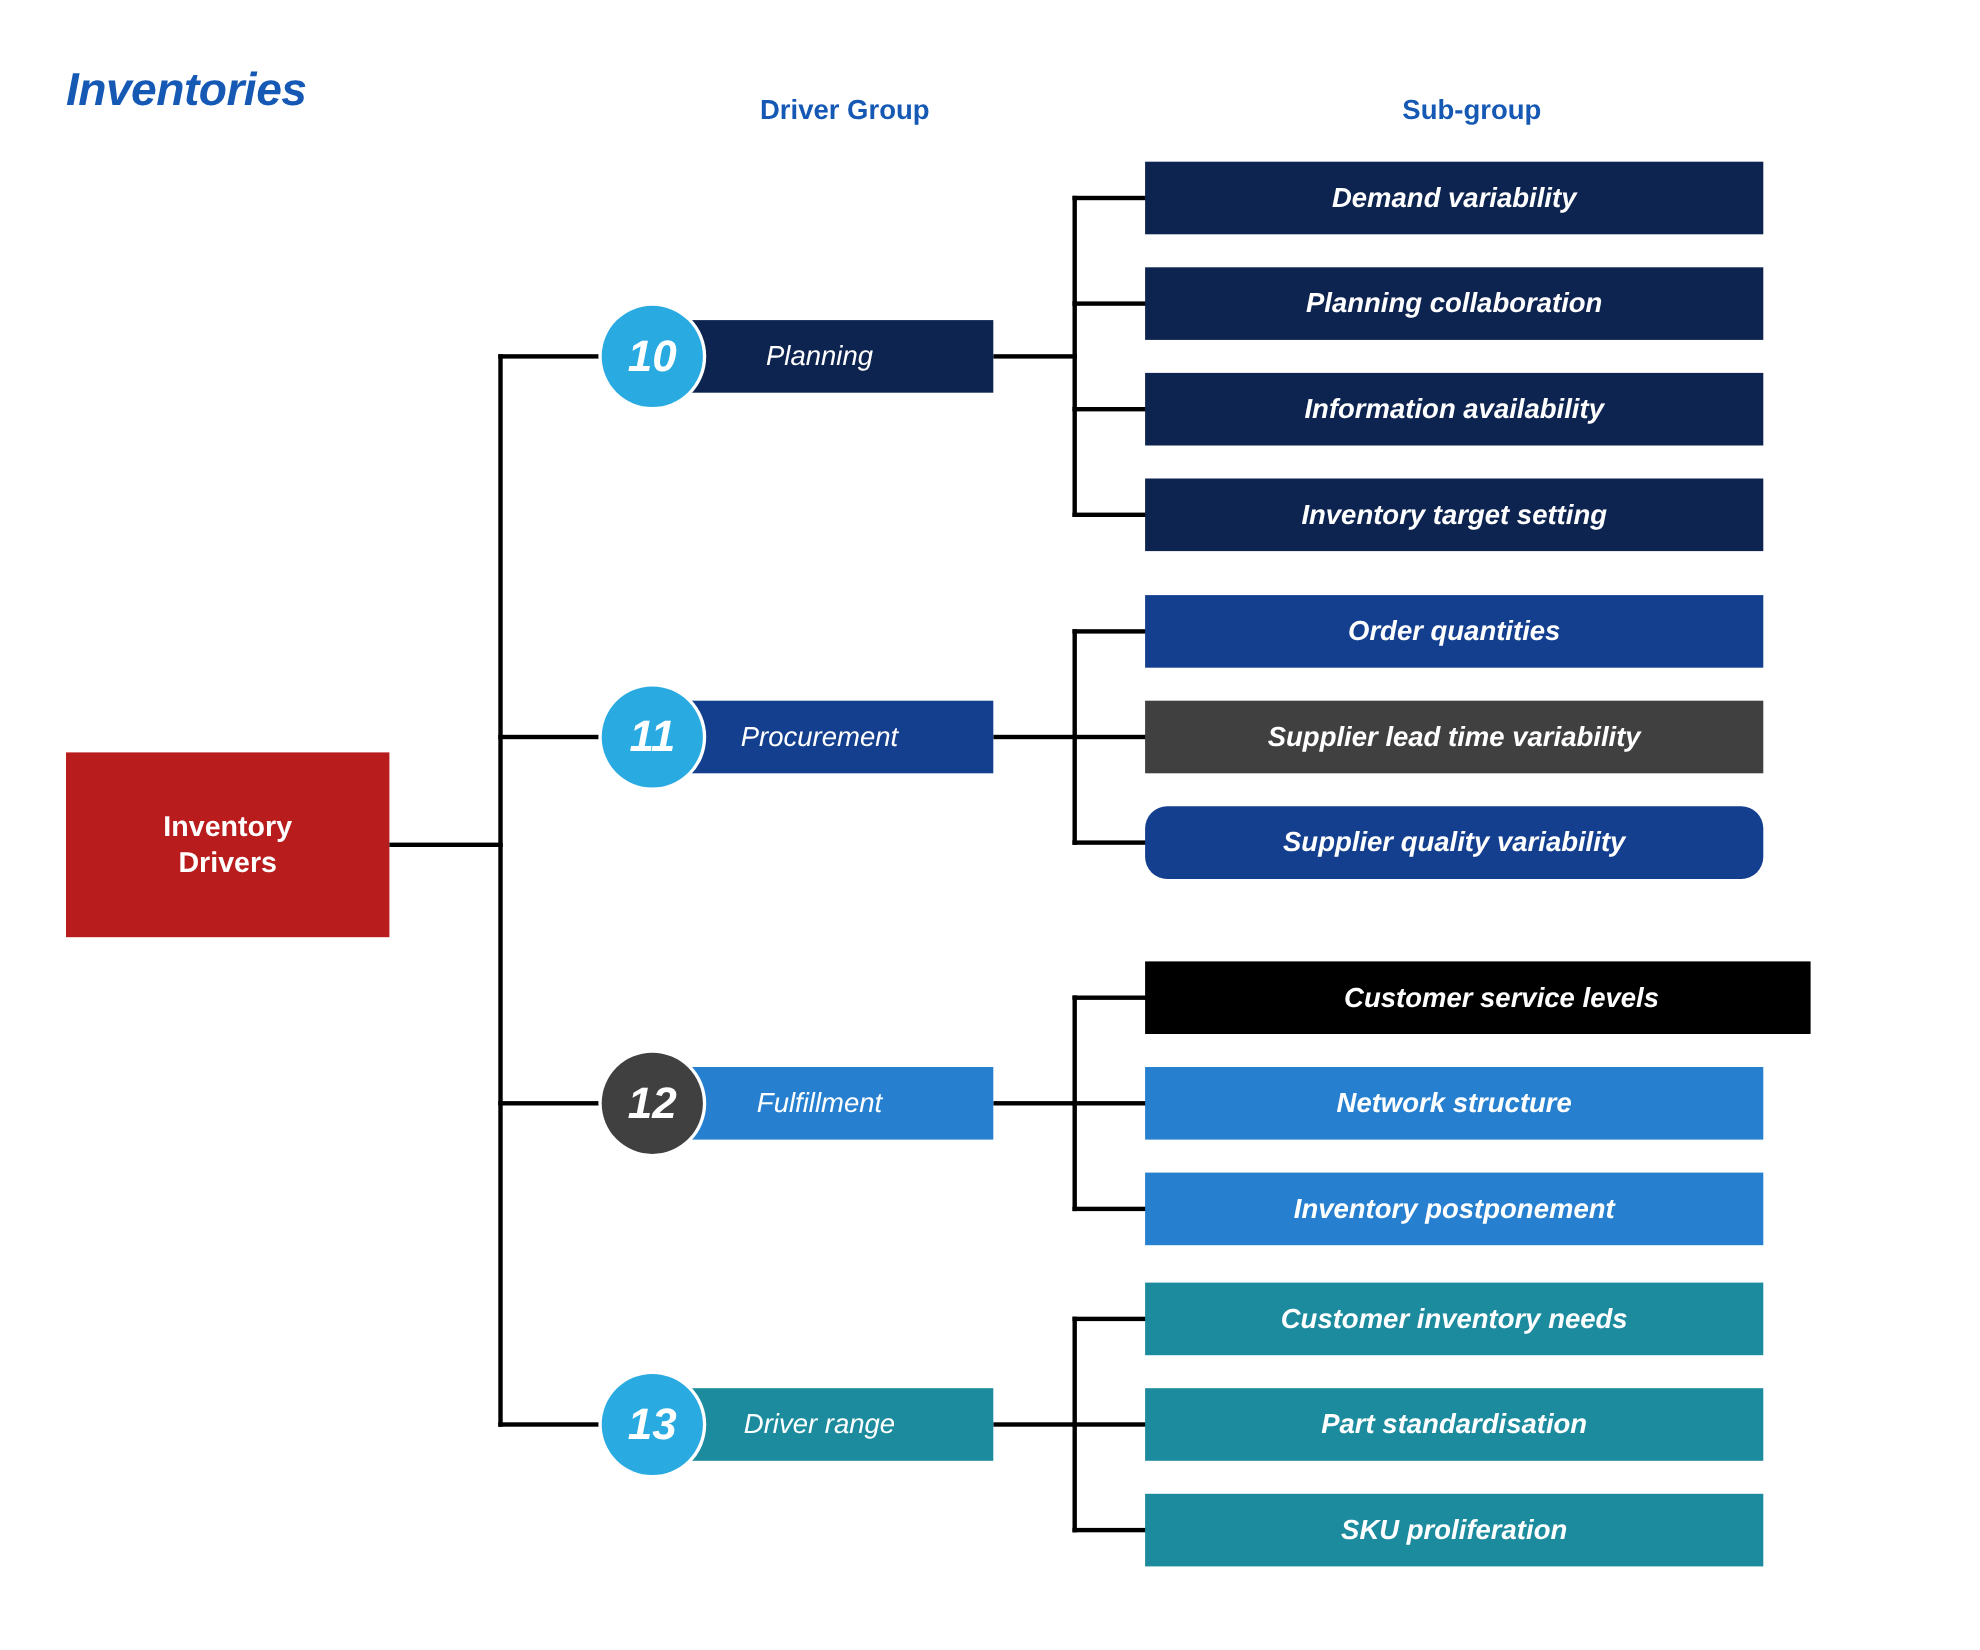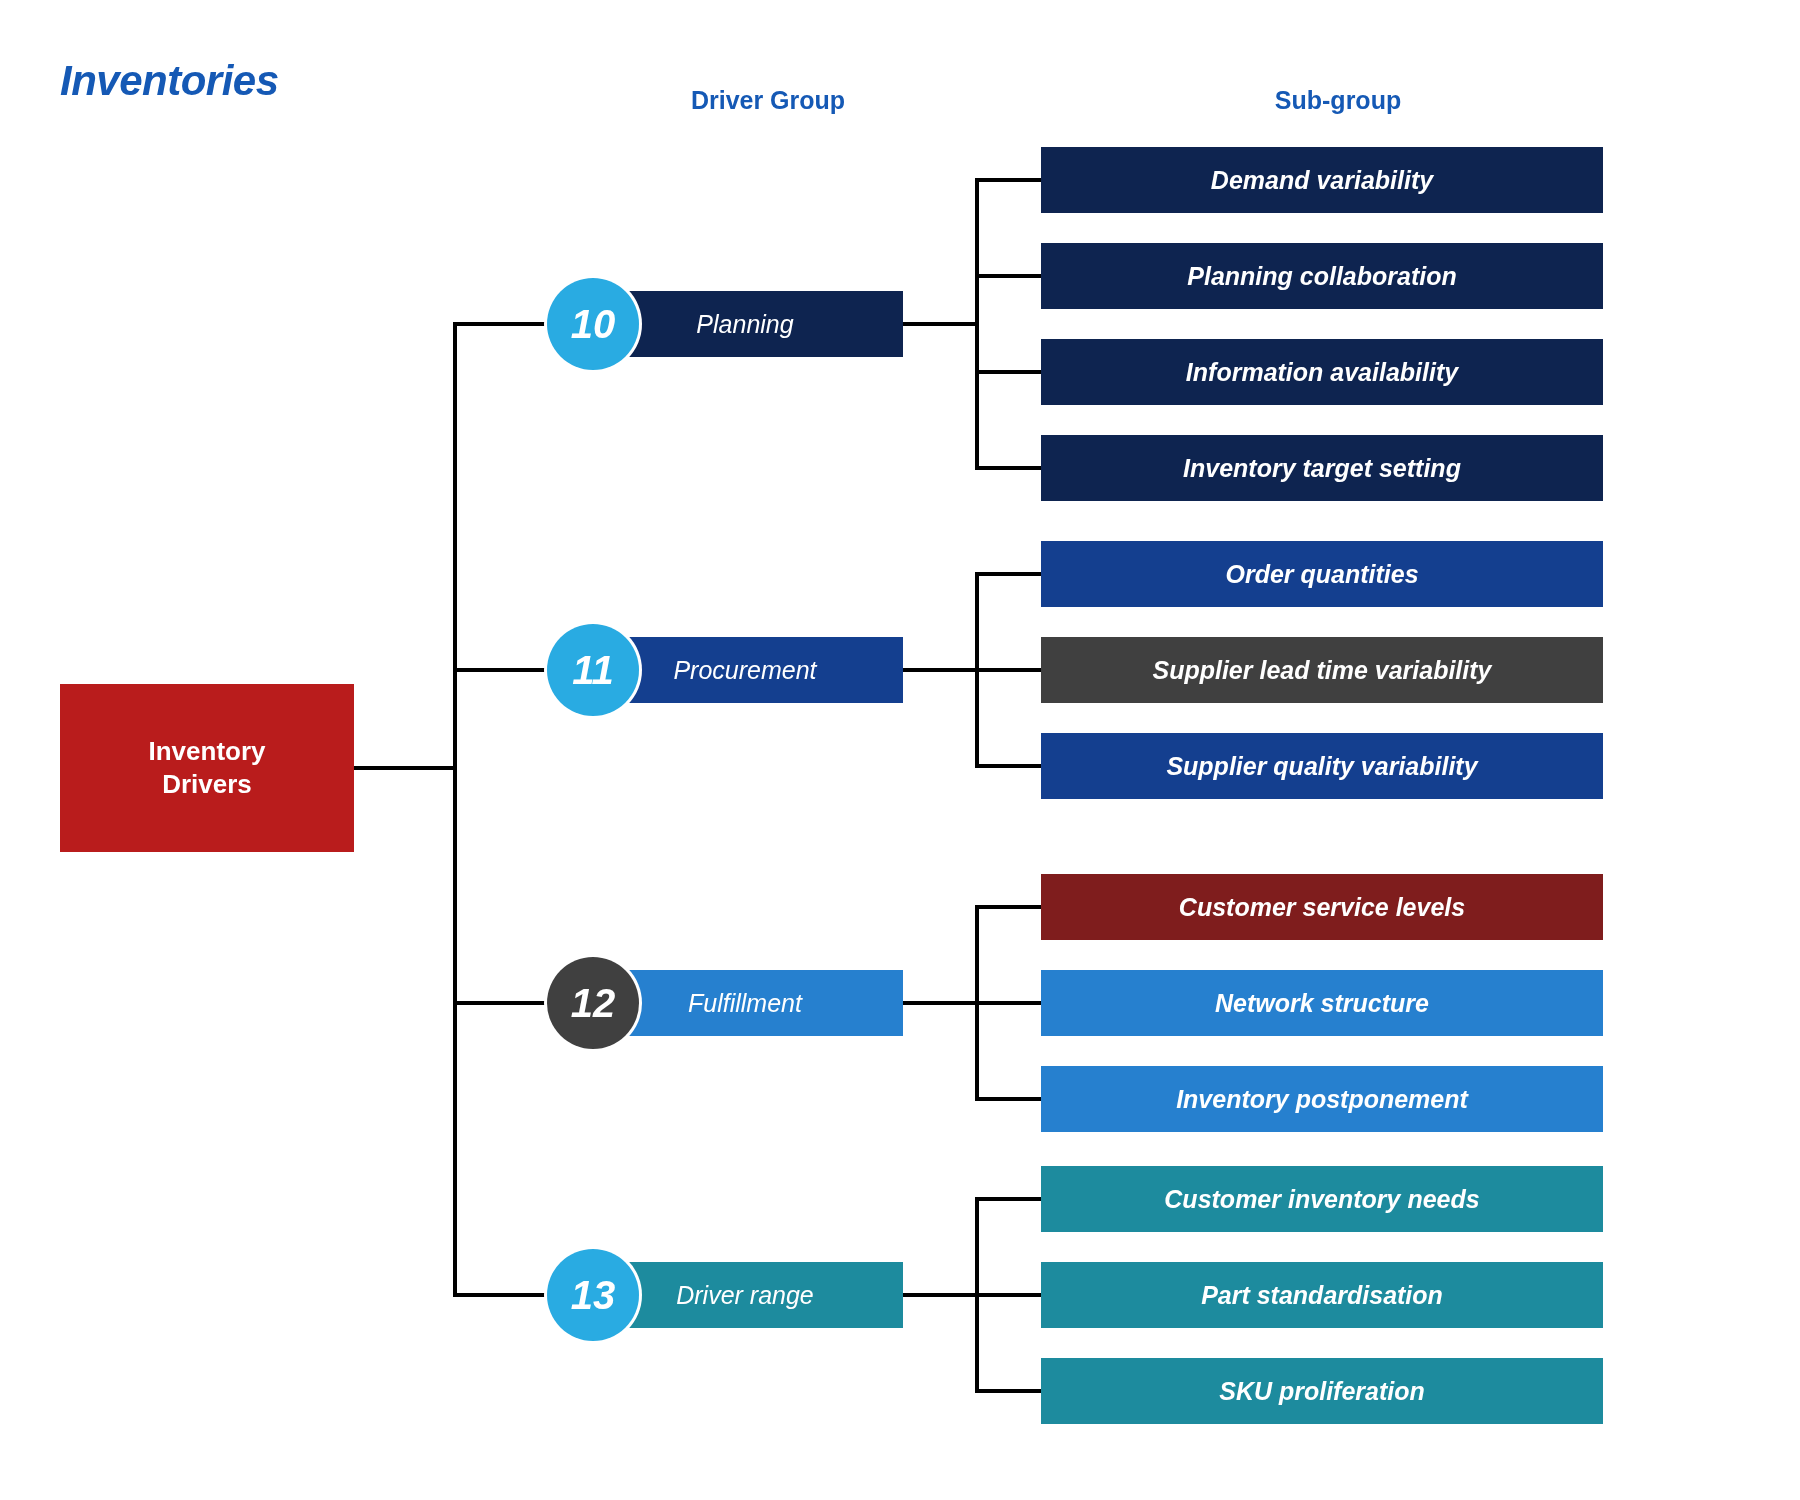--- a/index.html
+++ b/index.html
@@ -189,22 +189,22 @@
         <div class="circle" style="background: rgb(41, 171, 226);">13</div>
       </div>
     </div>
   <div id="subs">
       <div class="sub" style="top: 147px; background: rgb(14, 36, 80);">Demand variability</div>
       <div class="sub" style="top: 243px; background: rgb(14, 36, 80);">Planning collaboration</div>
       <div class="sub" style="top: 339px; background: rgb(14, 36, 80);">Information availability</div>
       <div class="sub" style="top: 435px; background: rgb(14, 36, 80);">Inventory target setting</div>
       <div class="sub" style="top: 541px; background: rgb(20, 63, 143);">Order quantities</div>
       <div class="sub" style="top: 637px; background: #404040;">Supplier lead time variability</div>
-      <div class="sub" style="top: 733px; background: rgb(20, 63, 143);">Supplier quality variability</div>
-      <div class="sub" style="top: 874px; background: #7f1d1d;">Customer service levels</div>
+      <div class="sub" style="top: 733px; background: rgb(20, 63, 143); border-radius: 20px;">Supplier quality variability</div>
+      <div class="sub" style="top: 874px; background: #000000; padding-left: 43px;">Customer service levels</div>
       <div class="sub" style="top: 970px; background: rgb(38, 128, 207);">Network structure</div>
       <div class="sub" style="top: 1066px; background: rgb(38, 128, 207);">Inventory postponement</div>
       <div class="sub" style="top: 1166px; background: rgb(29, 139, 158);">Customer inventory needs</div>
       <div class="sub" style="top: 1262px; background: rgb(29, 139, 158);">Part standardisation</div>
       <div class="sub" style="top: 1358px; background: rgb(29, 139, 158);">SKU proliferation</div>
     </div>
 
 </div>
 
 </body></html>

